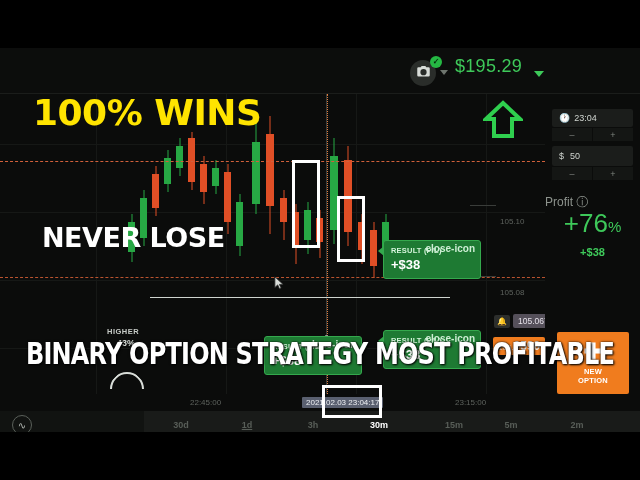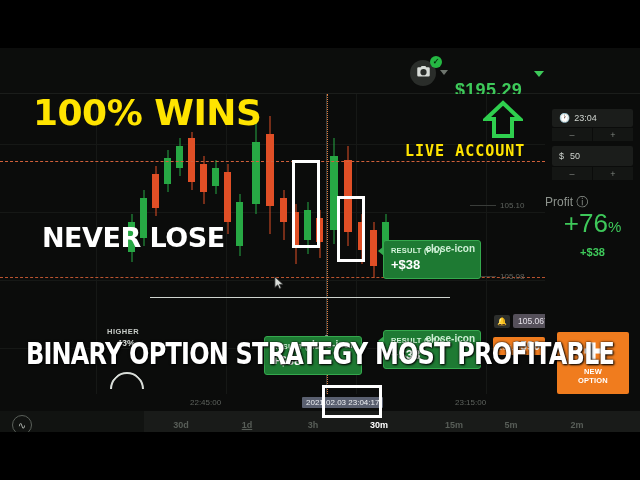--- a/index.html
+++ b/index.html
@@ -44,22 +44,22 @@
     display: flex; align-items: center; justify-content: center;
     color: #04260c; font-size: 8px; font-weight: bold; line-height: 1;
   }
   .acct-caret {
     position: absolute; left: 440px; top: 22px;
     width: 0; height: 0;
     border-left: 4px solid transparent; border-right: 4px solid transparent;
     border-top: 5px solid #6e756e;
   }
   .balance {
-    position: absolute; left: 455px; top: 32px;
-    color: #3ec95a; font-size: 18px; font-weight: bold;
+    position: absolute; left: 455px; top: 8px;
+    color: #3ec95a; font-size: 18px; font-weight: normal;
     letter-spacing: .3px; white-space: nowrap;
   }
   .balance-caret {
     position: absolute; left: 534px; top: 23px;
     width: 0; height: 0;
     border-left: 5px solid transparent; border-right: 5px solid transparent;
     border-top: 6px solid #3ec95a;
   }
   .deposit {
     position: absolute; left: 556px; top: 10px;
@@ -107,21 +107,21 @@
     position: absolute; left: 50%; transform: translateX(-50%);
     width: 1px; top: 0; bottom: 0;
   }
   .candle .body { position: absolute; left: 0; width: 100%; }
   .up .wick { background: #27a844; }
   .up .body { background: #27a844; }
   .down .wick { background: #e04f26; }
   .down .body { background: #e04f26; }
 
   .px-label {
-    position: absolute; color: #5d625d; font-size: 8px;
+    position: absolute; color: #5d625d; font-size: 8px; margin-top: 16px;
   }
   .px-tickline {
     position: absolute; height: 1px; background: #3a3d3a;
   }
 
   .alert-badge {
     position: absolute;
     background: #55505a; color: #e6e2ea;
     font-size: 8.5px; border-radius: 2px;
     padding: 2px 5px; white-space: nowrap;
@@ -545,16 +545,15 @@
   <div class="hl-box" style="left:322px; top:385px; width:60px; height:33px"></div>
 
   <div class="green-arrow">
     <svg width="40" height="40" viewBox="0 0 40 40">
       <path d="M20 3 L37 19 L29 19 L29 36 L11 36 L11 19 L3 19 Z" fill="none" stroke="#2fcf4e" stroke-width="4" stroke-linejoin="miter"></path>
     </svg>
   </div>
 
   <div class="big-yellow" style="left:33px; top:92px">100% WINS</div>
   <div class="big-white" style="left:42px; top:222px">NEVER LOSE</div>
-  <div class="live-acct" style="left:405px; top:142px">LIVE ACCOUNT</div>
   <div class="bottom-banner">BINARY OPTION STRATEGY MOST PROFITABLE</div>
 
 </div>
 
 </body></html>

